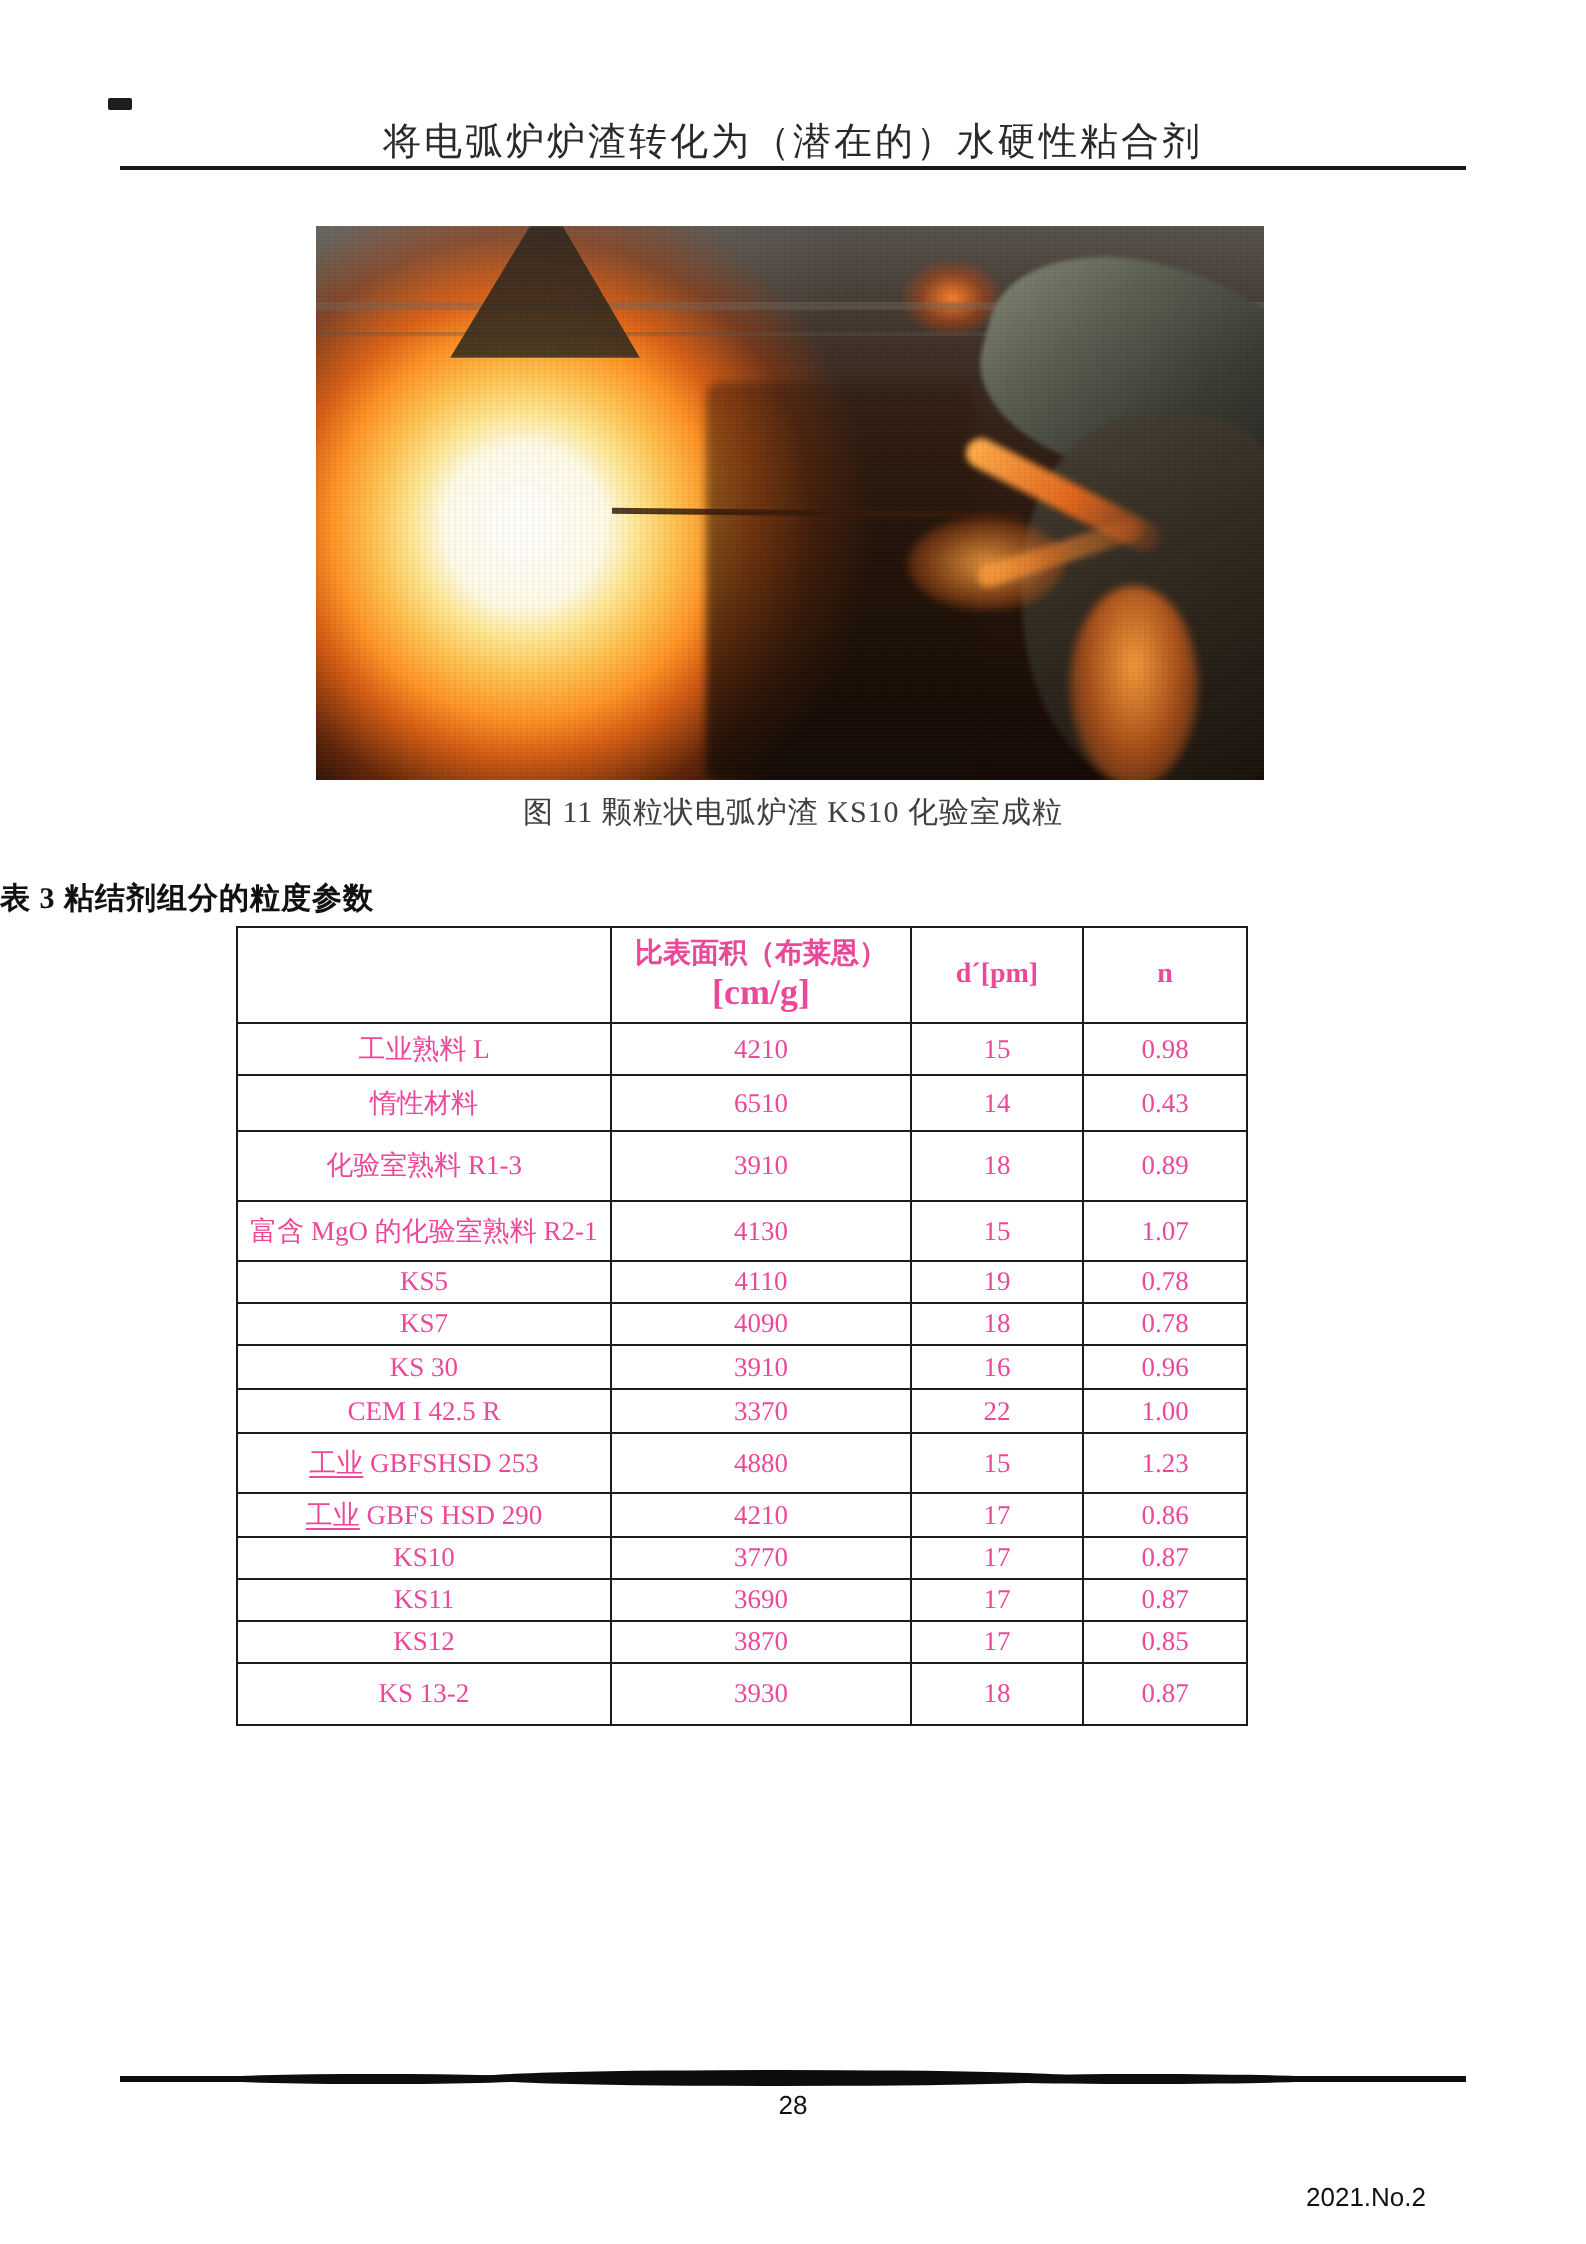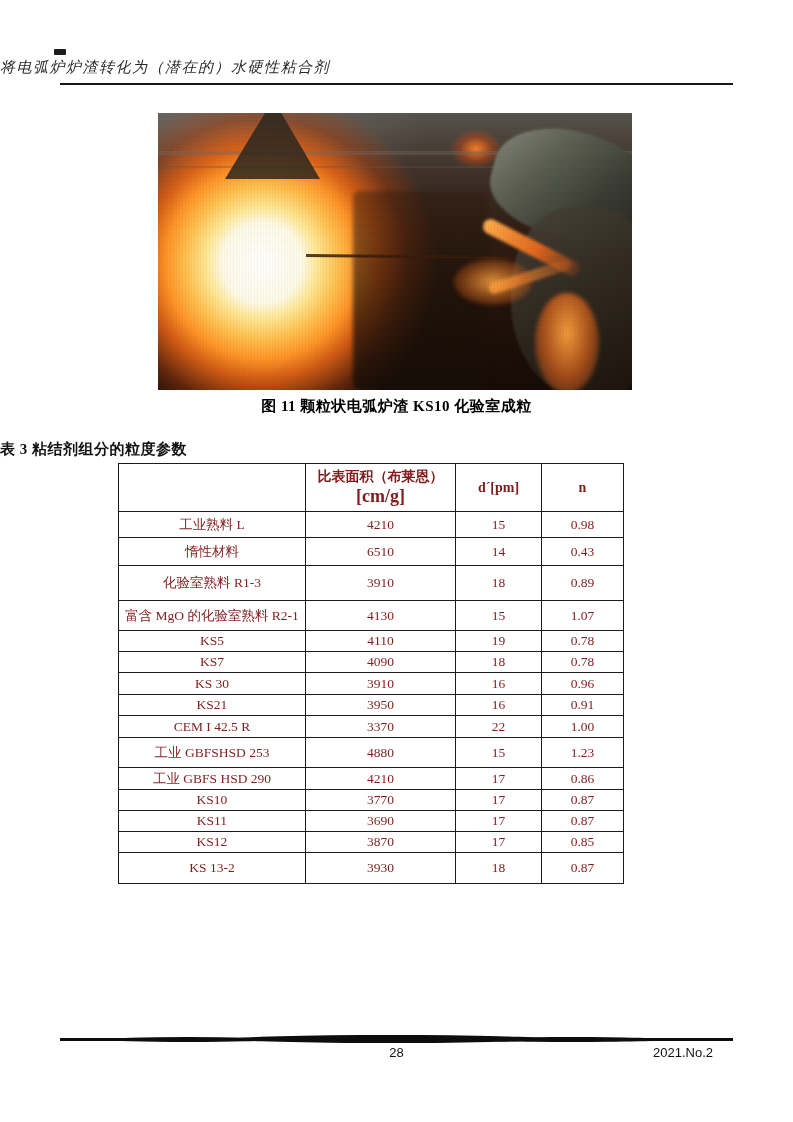--- a/index.html
+++ b/index.html
@@ -1,21 +1,21 @@
 <!DOCTYPE html>
 <html><head>
 <meta charset="utf-8">
 <style>
   * { margin:0; padding:0; box-sizing:border-box; }
   body { background:#fff; font-family:"Liberation Serif","DejaVu Serif",serif; }
   .page { position:relative; width:793px; height:1122px; background:#ffffff; overflow:hidden; color:#1a1a1a; }
 
   
   .scan-artifact { position:absolute; left:54px; top:49px; width:12px; height:6px; background:#1c1c1c; border-radius:1px; }
-  .header-title { position:absolute; top:58px; left:0; width:100%; text-align:left; font-size:15px; letter-spacing:1.5px; color:#2a2a2a;font-style:italic; }
+  .header-title { position:absolute; top:58px; left:0; width:100%; text-align:center; font-size:19px; letter-spacing:1.5px; color:#2a2a2a; }
   .header-rule { position:absolute; top:83px; left:60px; width:673px; height:2px; background:#171717; }
 
   
   .photo { position:absolute; left:158px; top:113px; width:474px; height:277px; overflow:hidden;
     background:
       radial-gradient(circle 150px at 104px 150px, #ffffff 0px, #fffbe8 40px, #ffe894 56px, #ffc14e 76px, #ff9426 96px, rgba(230,100,20,0.92) 115px, rgba(160,60,14,0.55) 145px, rgba(70,30,12,0) 175px),
       radial-gradient(ellipse 44px 40px at 107px 218px, #ffe9a0 0%, #ffb84e 45%, rgba(230,110,25,0.8) 68%, rgba(120,50,15,0) 100%),
       radial-gradient(ellipse 26px 20px at 318px 36px, rgba(255,130,40,0.95) 0%, rgba(200,70,15,0.5) 60%, rgba(0,0,0,0) 100%),
       radial-gradient(ellipse 210px 75px at 60px 18px, rgba(150,145,138,0.45), rgba(0,0,0,0) 100%),
       linear-gradient(180deg, #56524c 0%, #4c443c 9%, #3e3028 22%, #2f1d12 42%, #24140b 62%, #1a0d06 85%, #150a05 100%);
@@ -31,38 +31,38 @@
   .streak1 { left:320px; top:127px; width:107px; height:15px; border-radius:8px; transform:rotate(27deg); background:linear-gradient(90deg, rgba(255,175,75,1), rgba(255,110,25,0.85) 55%, rgba(200,70,15,0.15)); filter:blur(1.5px); }
   .streak2 { left:329px; top:158px; width:86px; height:11px; border-radius:6px; transform:rotate(-18deg); background:linear-gradient(90deg, rgba(255,150,55,0.95), rgba(230,90,20,0.25)); filter:blur(1.5px); }
   .glove { left:296px; top:146px; width:78px; height:46px; border-radius:50%; background:radial-gradient(ellipse at 50% 50%, rgba(255,165,65,0.85), rgba(210,95,25,0.4) 60%, rgba(0,0,0,0) 100%); filter:blur(2px); }
   .pour { left:377px; top:180px; width:64px; height:100px; border-radius:50%; background:radial-gradient(ellipse at 50% 40%, rgba(255,160,60,0.95), rgba(230,100,25,0.65) 52%, rgba(120,50,15,0) 100%); filter:blur(2px); }
   .noise { left:0; top:0; width:100%; height:100%; opacity:0.55;
     background:
       repeating-linear-gradient(90deg, rgba(0,0,0,0.05) 0 1px, rgba(0,0,0,0) 1px 3px),
       repeating-linear-gradient(0deg, rgba(255,255,255,0.03) 0 1px, rgba(0,0,0,0.03) 1px 2px); }
 
   
-  .fig-caption { position:absolute; top:397px; left:0; width:100%; text-align:center; font-size:15px; font-weight:700; letter-spacing:0.5px; color:#000000; }
+  .fig-caption { position:absolute; top:397px; left:0; width:100%; text-align:center; font-size:15px; font-weight:400; letter-spacing:0.5px; color:#404040; }
   .tbl-caption { position:absolute; top:440px; left:0; width:100%; font-size:15px; font-weight:700; letter-spacing:0.5px; color:#111; }
 
   
-  table.data-table { position:absolute; left:118px; top:463px; width:505px; table-layout:fixed; border-collapse:collapse; font-size:13.5px; color:#7f1d1d; }
+  table.data-table { position:absolute; left:118px; top:463px; width:505px; table-layout:fixed; border-collapse:collapse; font-size:13.5px; color:#ec4899; }
   .data-table th, .data-table td { border:1.5px solid #1a1a1a; text-align:center; vertical-align:middle; padding:0 2px; white-space:nowrap; overflow:visible; }
   .data-table th { font-weight:700; font-size:14px; }
   .hdr2 { font-size:18px; }
-  .ul { text-underline-offset:2px;text-align:center; }
+  .ul { text-decoration:underline; text-underline-offset:2px;text-align:center; }
 
   
   .footer-rule { position:absolute; left:60px; top:1034px; width:673px; height:10px; }
   .fr-base   { position:absolute; left:0; right:0; top:4px; height:2.5px; background:#0d0d0d; }
   .fr-bulge1 { position:absolute; left:26%; width:46%; top:1px; height:8px; background:#0d0d0d; border-radius:50%; }
   .fr-bulge2 { position:absolute; left:62%; width:28%; top:2.5px; height:5px; background:#0d0d0d; border-radius:50%; }
   .fr-bulge3 { position:absolute; left:7%; width:24%; top:3px; height:4.5px; background:#0d0d0d; border-radius:50%; }
   .page-number { position:absolute; top:1045px; left:0; width:100%; text-align:center; font-family:"Liberation Sans","DejaVu Sans",sans-serif; font-size:13px; color:#111; }
-  .issue { position:absolute; top:1045px; right:80px; font-family:"Liberation Sans","DejaVu Sans",sans-serif; font-size:13px; color:#111; }
+  .issue { position:absolute; top:1091px; right:80px; font-family:"Liberation Sans","DejaVu Sans",sans-serif; font-size:13px; color:#111; }
 </style>
 </head>
 <body>
 
 <div class="page">
 
   <div class="scan-artifact"></div>
   <div class="header-title">将电弧炉炉渣转化为（潜在的）水硬性粘合剂</div>
   <div class="header-rule"></div>
 
@@ -138,26 +138,20 @@
         <td>4090</td>
         <td>18</td>
         <td>0.78</td>
       </tr>
       <tr style="height:22px">
         <td>KS 30</td>
         <td>3910</td>
         <td>16</td>
         <td>0.96</td>
       </tr>
-      <tr style="height:21px">
-        <td>KS21</td>
-        <td>3950</td>
-        <td>16</td>
-        <td>0.91</td>
-      </tr>
       <tr style="height:22px">
         <td>CEM I 42.5 R</td>
         <td>3370</td>
         <td>22</td>
         <td>1.00</td>
       </tr>
       <tr style="height:30px">
         <td><span class="ul">工业</span><span> GBFSHSD 253</span></td>
         <td>4880</td>
         <td>15</td>

